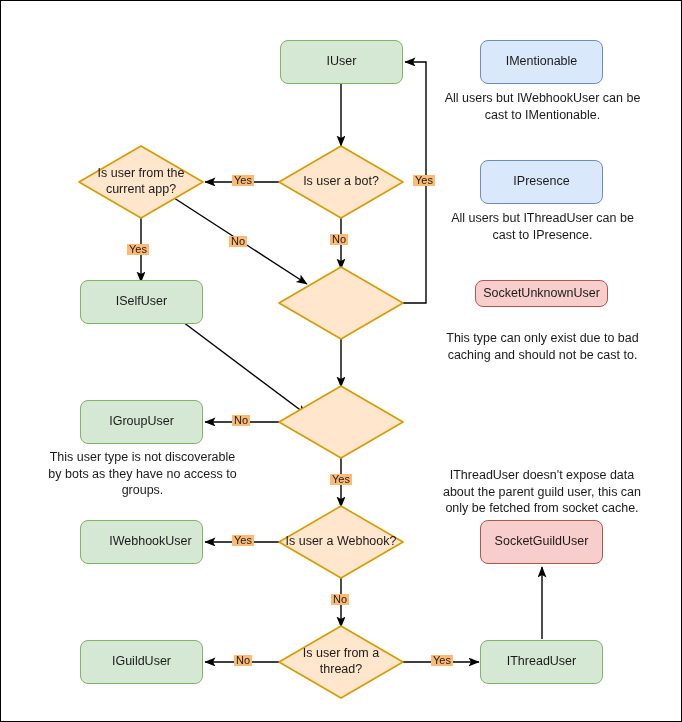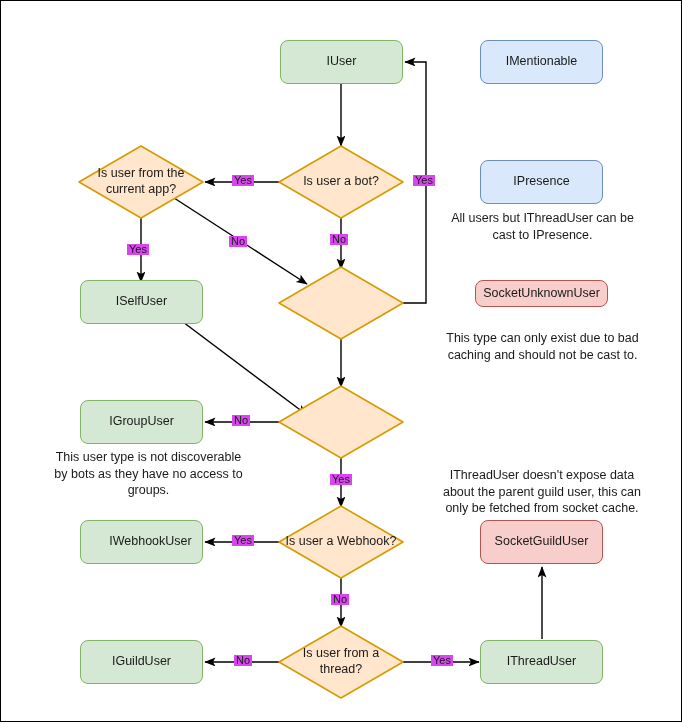--- a/index.html
+++ b/index.html
@@ -66,21 +66,21 @@
     position: absolute;
     font-size: 12.5px;
     color: #1a1a1a;
     text-align: center;
     line-height: 1.32;
   }
   .edge-label {
     position: absolute;
     font-size: 11px;
     color: #1a1a1a;
-    background: #d946ef;
+    background: #fdba74;
     padding: 0 2px;
     line-height: 1;
     white-space: nowrap;
   }
 </style>
 </head>
 <body>
 
 <div id="canvas">
 
@@ -186,26 +186,27 @@
   </div>
 
   <div class="node rectnode green" style="left:79px; top:639px; width:123px; height:44px;">
     <span>IGuildUser</span>
   </div>
 
   <div class="node rectnode green" style="left:479px; top:639px; width:123px; height:44px;">
     <span>IThreadUser</span>
   </div>
 
+  <div class="note" style="left:443px; top:89px; width:197px;">All users but IWebhookUser can be cast to IMentionable.</div>
 
   <div class="note" style="left:443px; top:209px; width:197px;">All users but IThreadUser can be cast to IPresence.</div>
 
   <div class="note" style="left:441px; top:329px; width:201px;">This type can only exist due to bad caching and should not be cast to.</div>
 
-  <div class="note" style="left:41px; top:448px; width:201px;margin-left:6px;">This user type is not discoverable by bots as they have no access to groups.</div>
+  <div class="note" style="left:41px; top:448px; width:201px;">This user type is not discoverable by bots as they have no access to groups.</div>
 
   <div class="note" style="left:437px; top:466px; width:208px;">IThreadUser doesn't expose data about the parent guild user, this can only be fetched from socket cache.</div>
 
   <div class="edge-label" style="left:231px; top:174px;">Yes</div>
 
   <div class="edge-label" style="left:329px; top:233px;">No</div>
 
   <div class="edge-label" style="left:412px; top:174px;">Yes</div>
 
   <div class="edge-label" style="left:126px; top:243px;">Yes</div>

